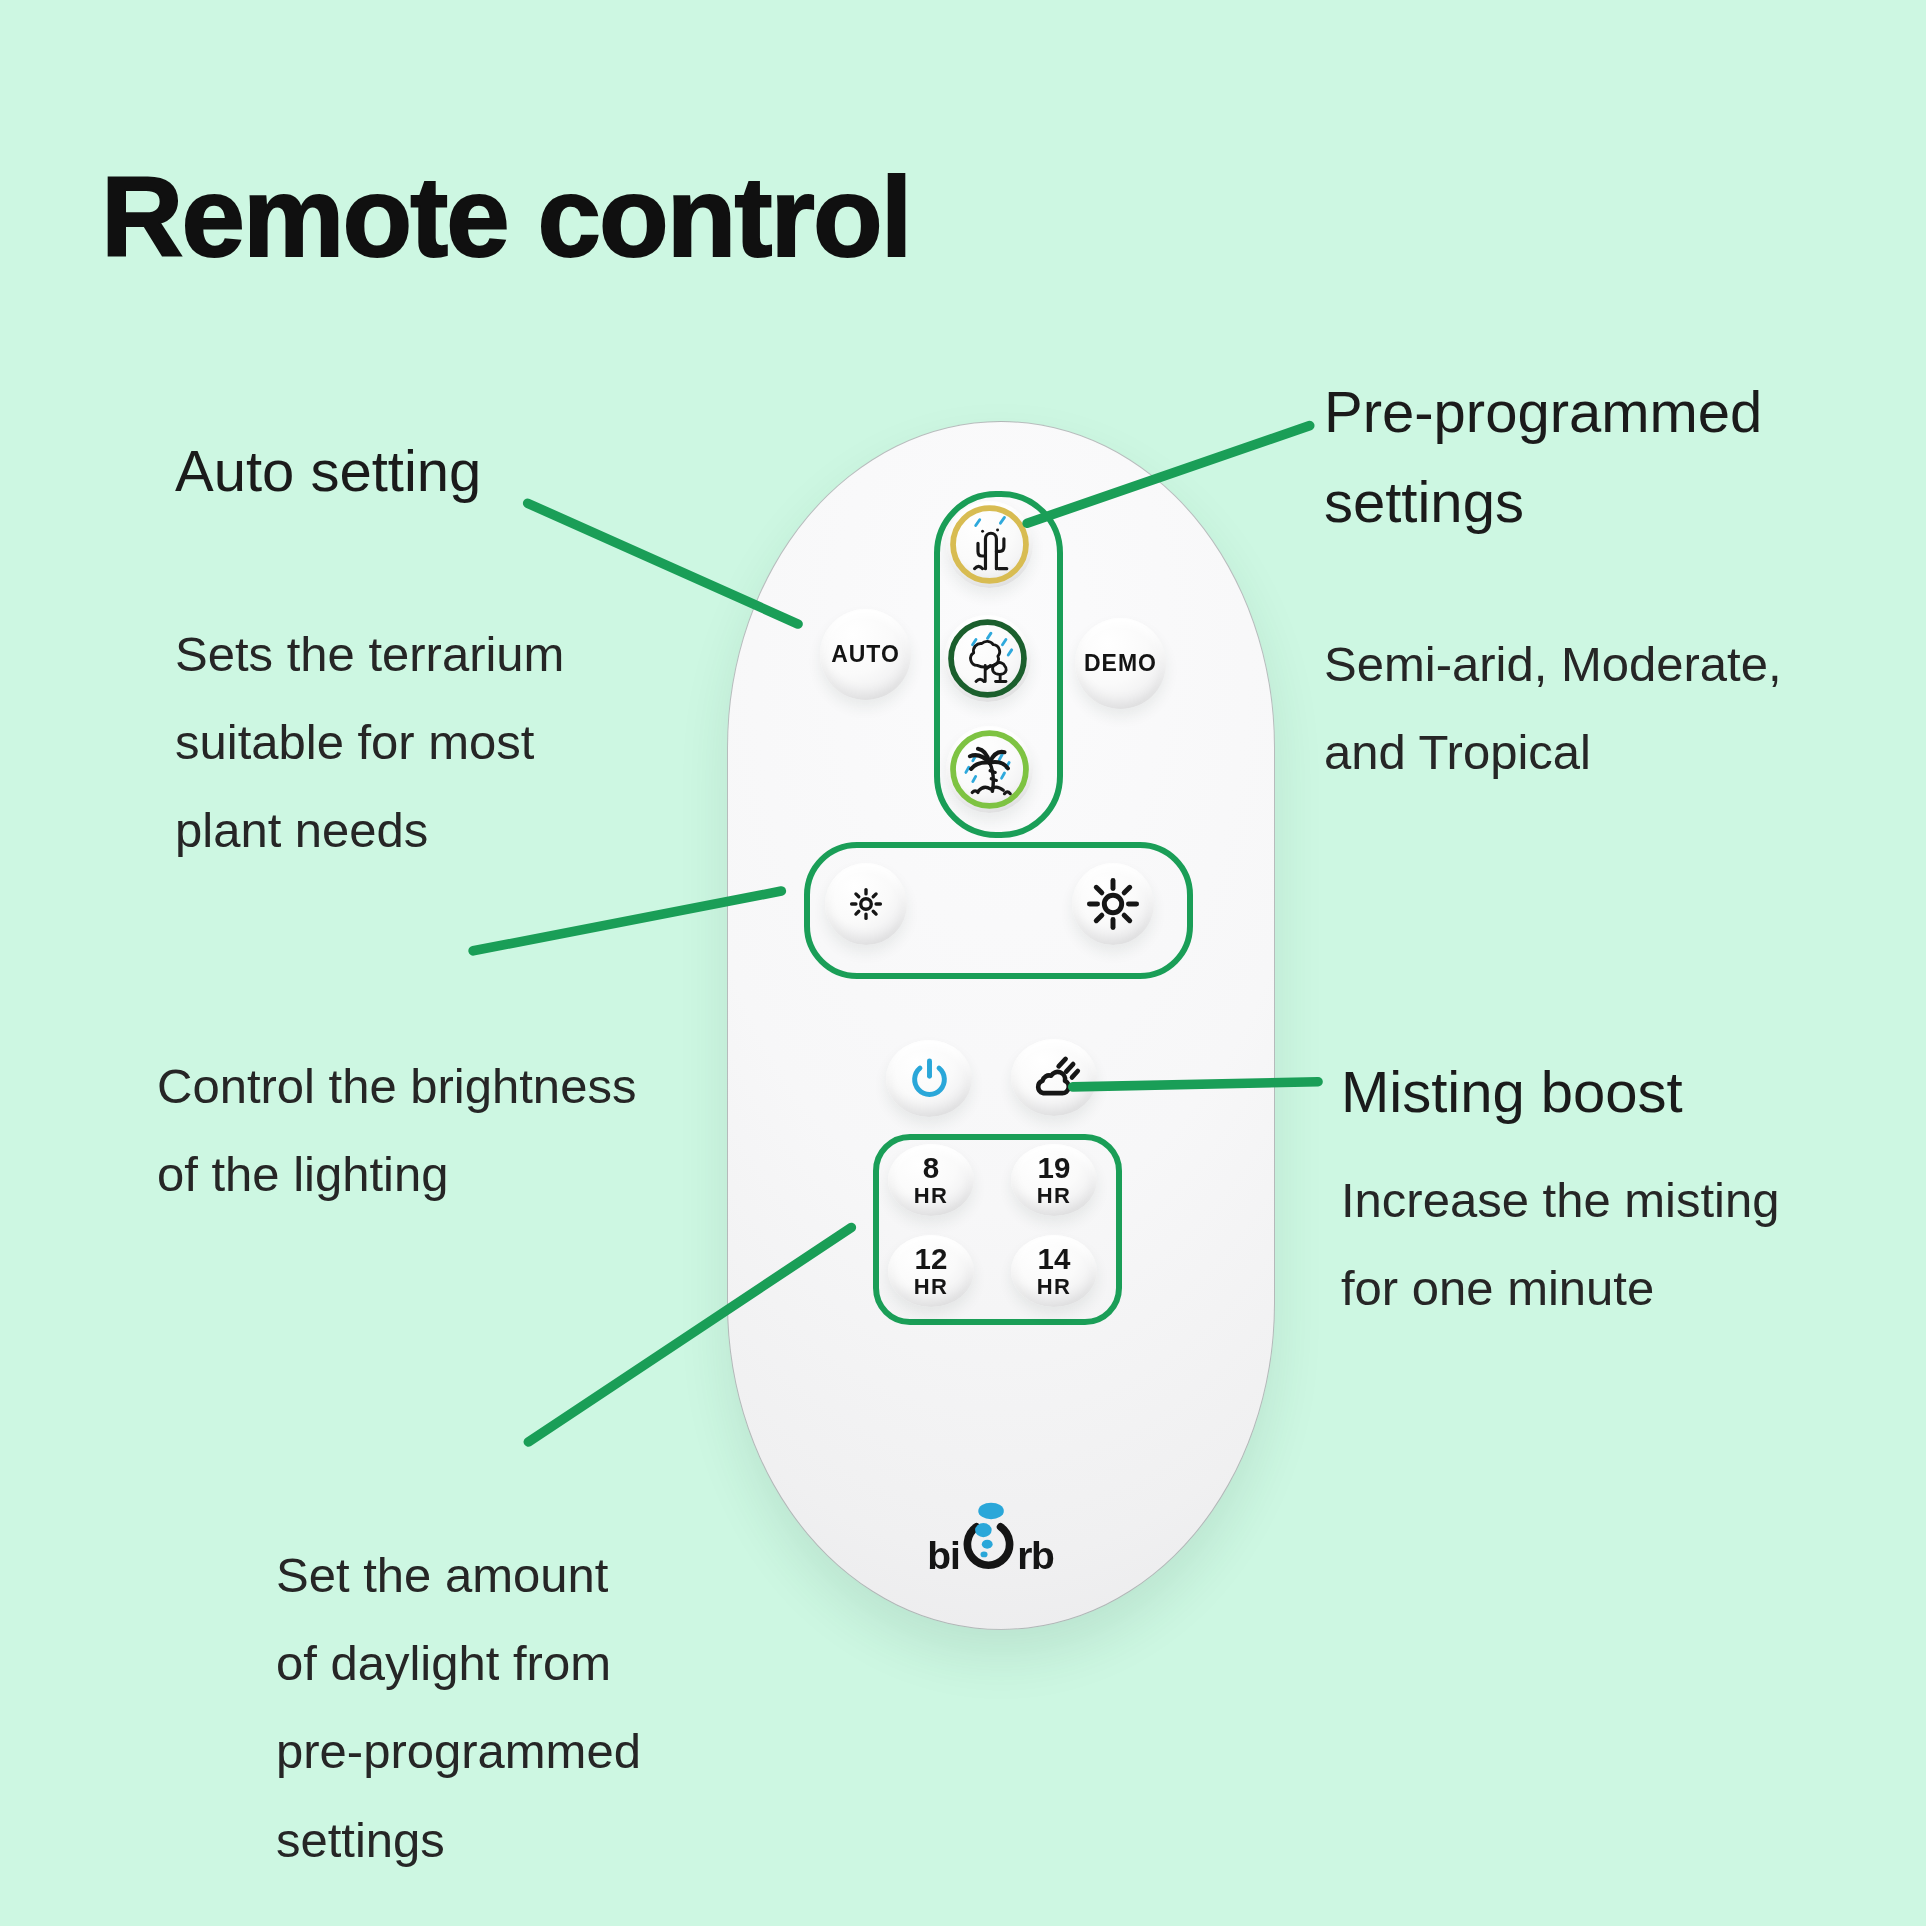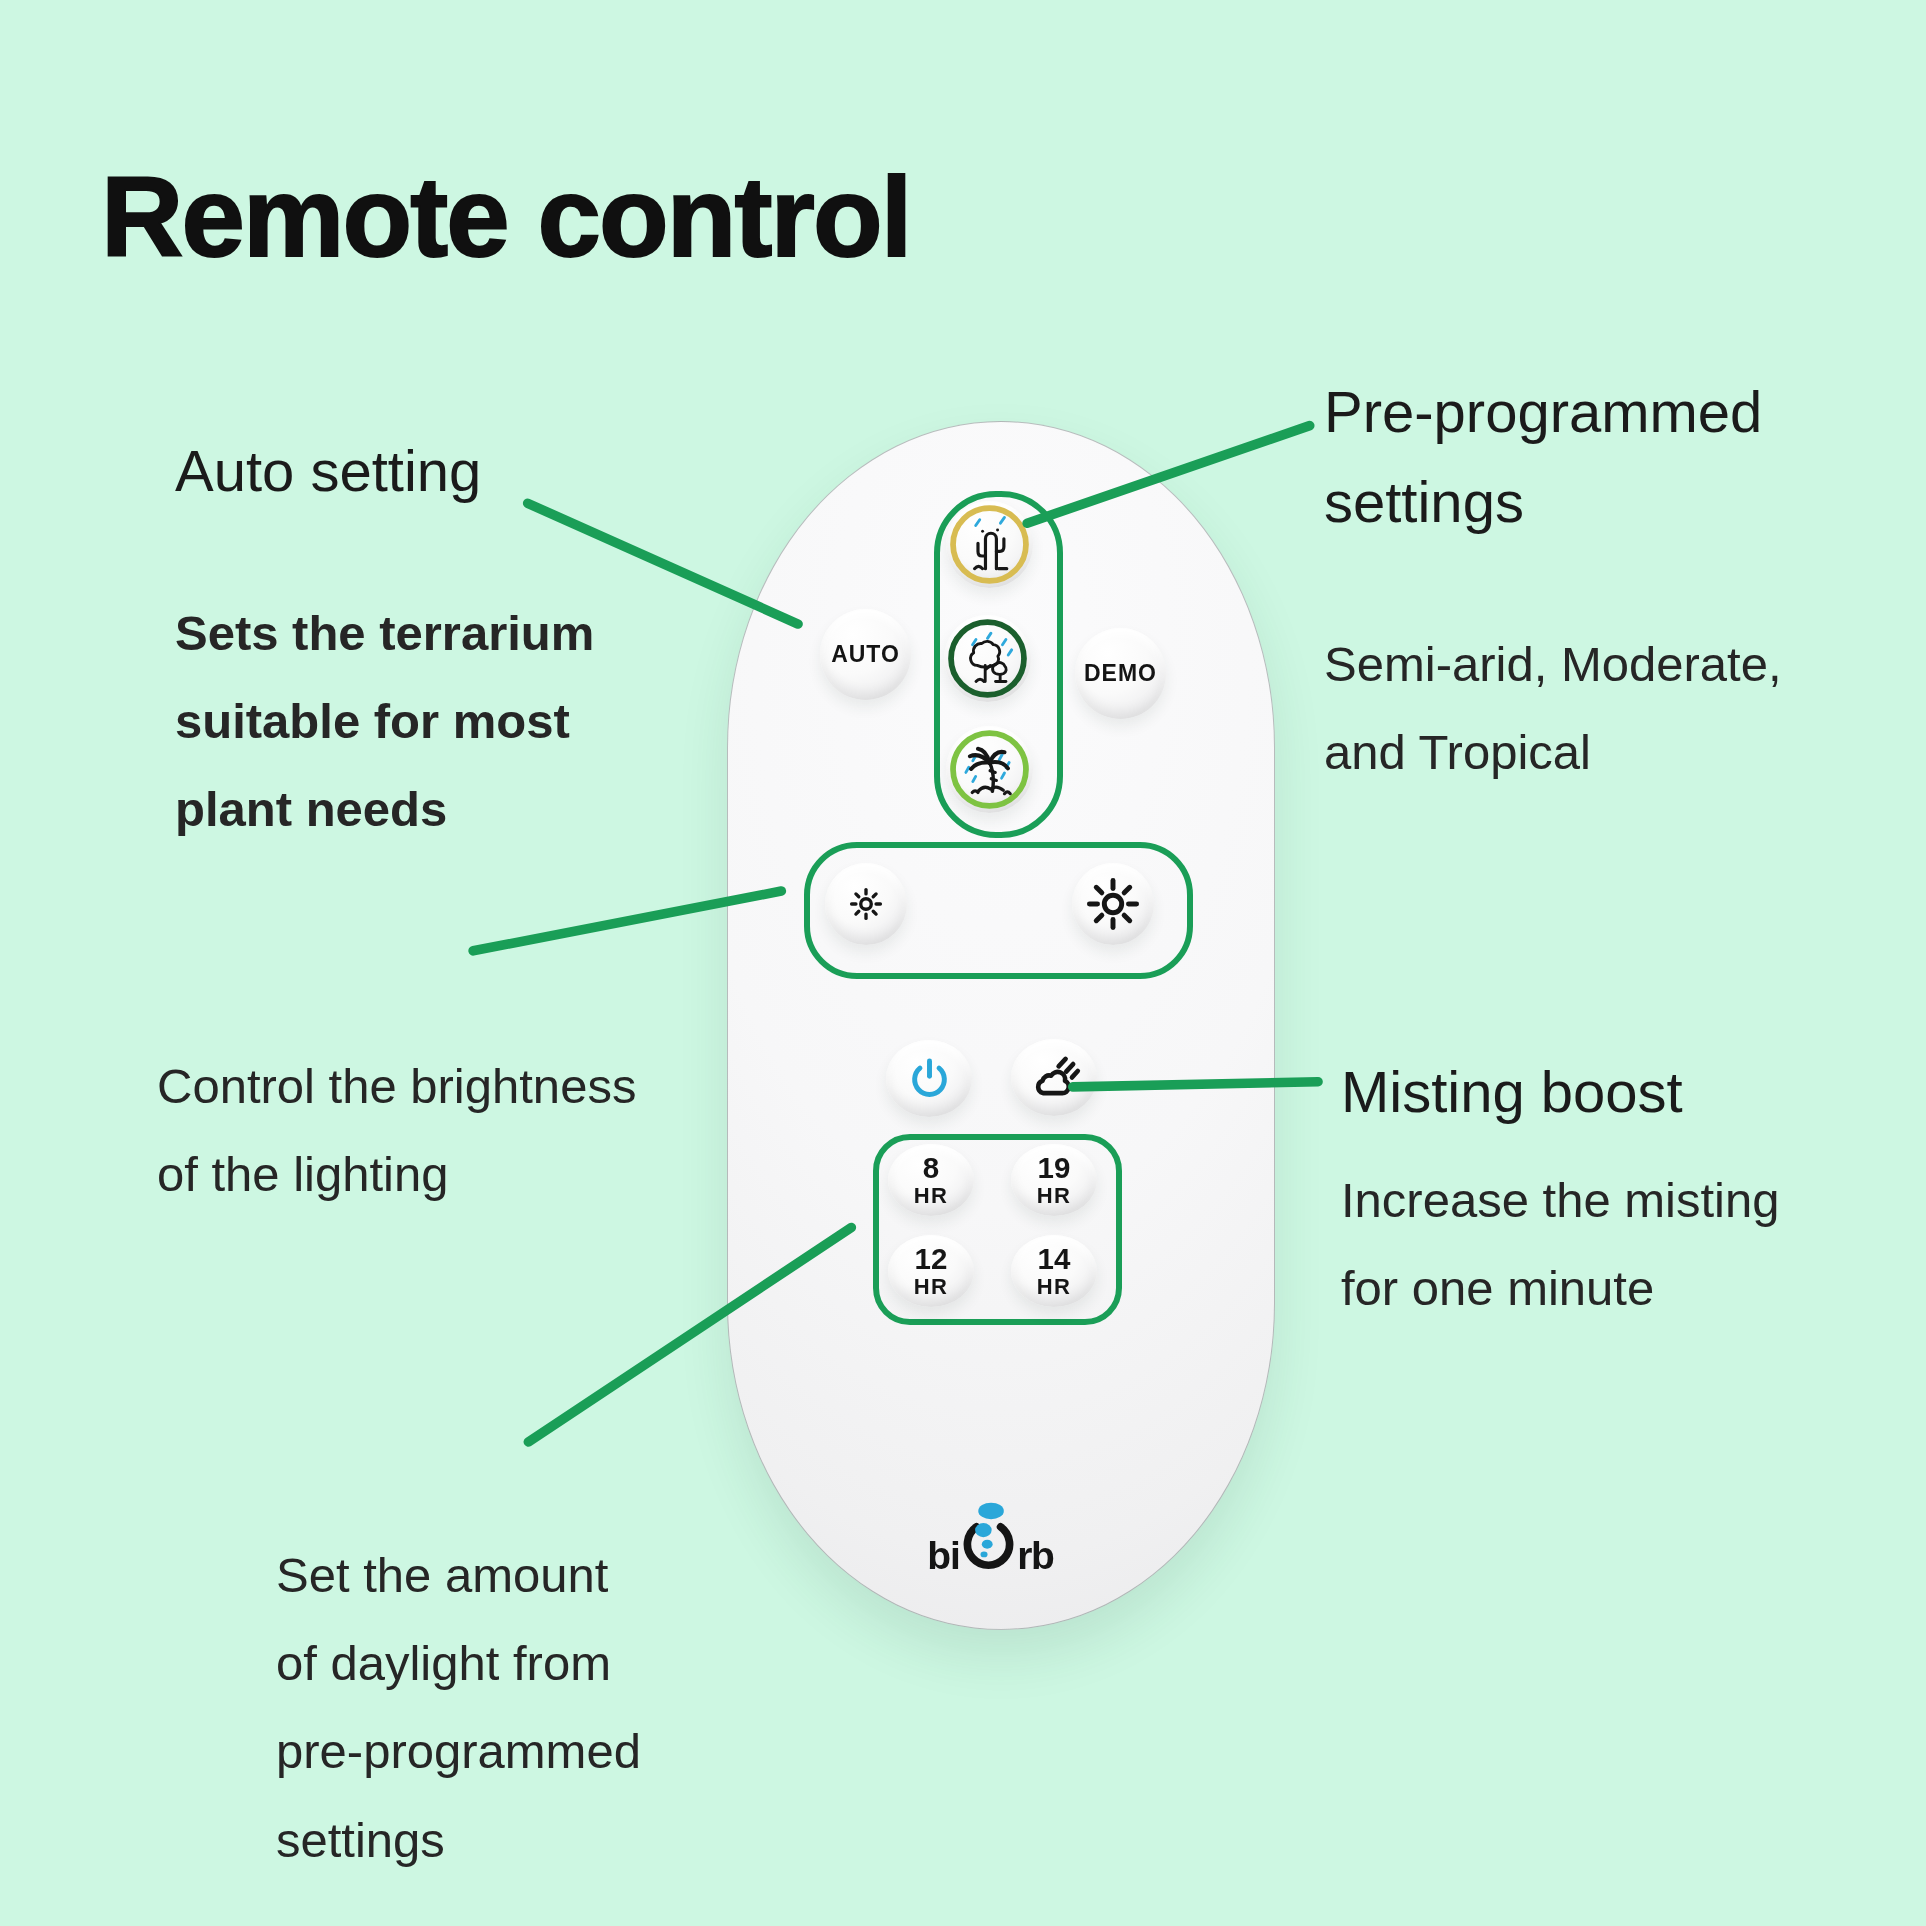--- a/index.html
+++ b/index.html
@@ -105,21 +105,21 @@
           <path d="M32,62 a12,12 0 0 1 -6,-22 a13,13 0 0 1 14,-16 a13,13 0 0 1 20,2 a12,12 0 0 1 8,20 a11,11 0 0 1 -8,16 q-14,6 -28,0 z"></path>
           <path d="M46,90 V62 M46,70 l9,-8"></path>
           <path d="M64,76 a9,9 0 0 1 2,-17 a9,9 0 0 1 14,4 a8,8 0 0 1 -2,13 q-7,3 -14,0 z"></path>
           <path d="M72,90 v-12"></path>
           <path d="M30,90 q7,-8 14,0"></path>
             <path d="M64,90 h18"></path>
         </g>
       </svg>
     </div>
 
-    <div class="btn" style="left:347px; top:206px; width:91px; height:91px;justify-content:center;">
+    <div class="btn" style="left:347px; top:196px; width:91px; height:91px;justify-content:center;">
       <span class="btn-label">DEMO</span>
     </div>
 
     <div class="btn" style="left:218px; top:304px; width:87px; height:87px;">
       <svg width="87" height="87" viewBox="0 0 136 136">
         <circle cx="68" cy="68" r="57" fill="none" stroke="#7ec342" stroke-width="9"></circle>
         <g transform="translate(23,23) scale(0.9)" fill="none" stroke="#161616" stroke-width="5.5" stroke-linecap="round" stroke-linejoin="round">
           <g stroke="#2fa9dc" stroke-width="5">
             <path d="M26,26 l-5,9"></path>
               <path d="M14,46 l-5,9"></path>
@@ -245,21 +245,21 @@
     <g stroke="#1a9e57" stroke-width="15" stroke-linecap="round">
       <line x1="822" y1="784" x2="1243" y2="972"></line>
       <line x1="1600" y1="815" x2="2040" y2="663"></line>
       <line x1="737" y1="1481" x2="1217" y2="1388"></line>
       <line x1="1671" y1="1693" x2="2053" y2="1685"></line>
       <line x1="823" y1="2246" x2="1326" y2="1912"></line>
     </g>
   </svg>
 
   <h2 class="ann-h" style="left:175px; top:426px;">Auto setting</h2>
-  <p class="ann-b" style="left:175px; top:589px;font-weight:bold;">Sets the terrarium
+  <p class="ann-b" style="left:175px; top:610px;">Sets the terrarium
 suitable for most
 plant needs</p>
 
   <h2 class="ann-h" style="left:1324px; top:367px;">Pre-programmed
 settings</h2>
   <p class="ann-b" style="left:1324px; top:620px;">Semi-arid, Moderate,
 and Tropical</p>
 
   <p class="ann-b" style="left:157px; top:1042px;">Control the brightness
 of the lighting</p>

